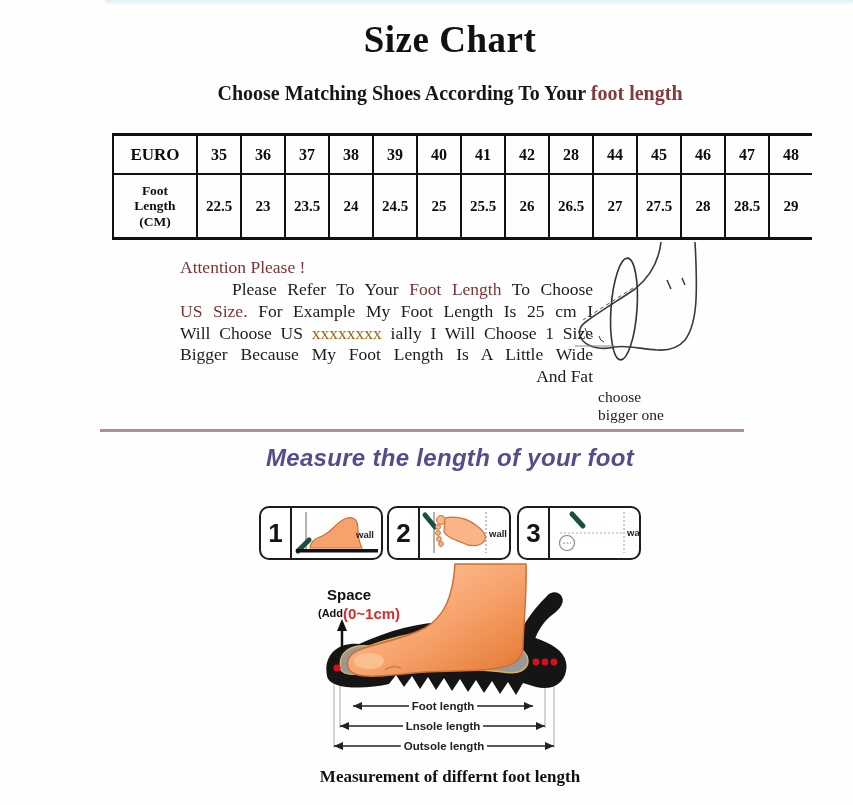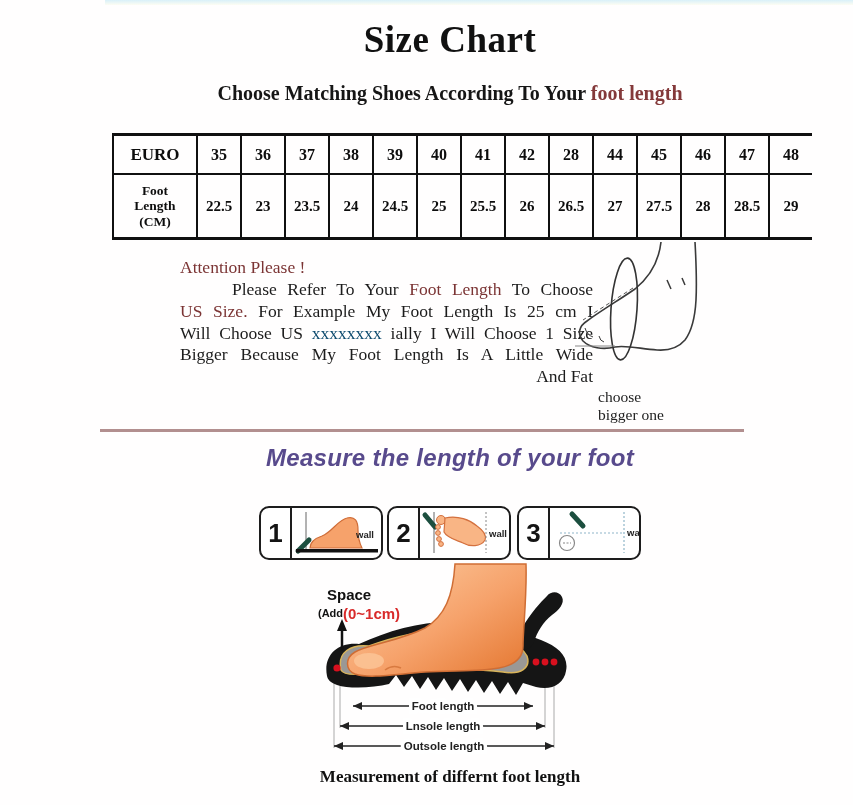--- a/index.html
+++ b/index.html
@@ -33,21 +33,21 @@
   #size-table tr.r2 td{font-size:15px;}
 
   
   #attention-heading{left:180px;top:257px;font-size:17.5px;color:#7b3434;}
   #attention-para{left:180px;top:279px;width:413px;font-size:17.5px;
     color:#1c1c1c;line-height:21.8px;}
   .jline{text-align:justify;text-align-last:justify;white-space:normal;}
   .lastline{text-align:right;}
   .indent{padding-left:52px;}
   .dred{color:#7b3434;}
-  .bred{color:#0c4a6e;}
+  .bred{color:#a16207;}
 
   
   #choose-caption{left:598px;top:388px;width:140px;text-align:left;
     font-size:15.5px;color:#222;line-height:17.5px;}
 
   
   #divider-line{left:100px;top:429px;width:644px;height:3px;background:#b28f8f;}
 
   
   #measure-heading{left:50px;top:444px;width:800px;text-align:center;

